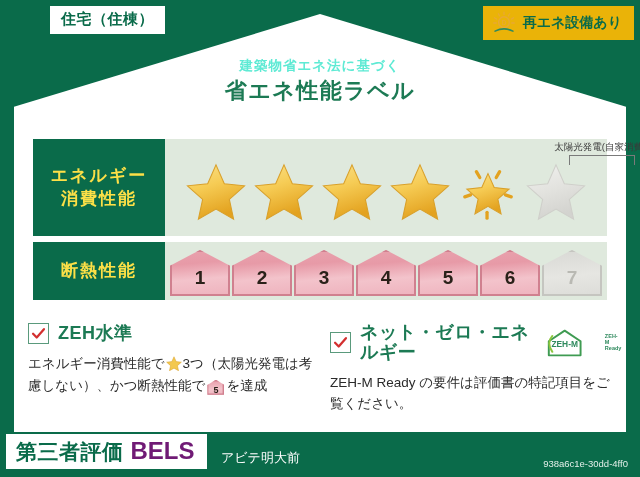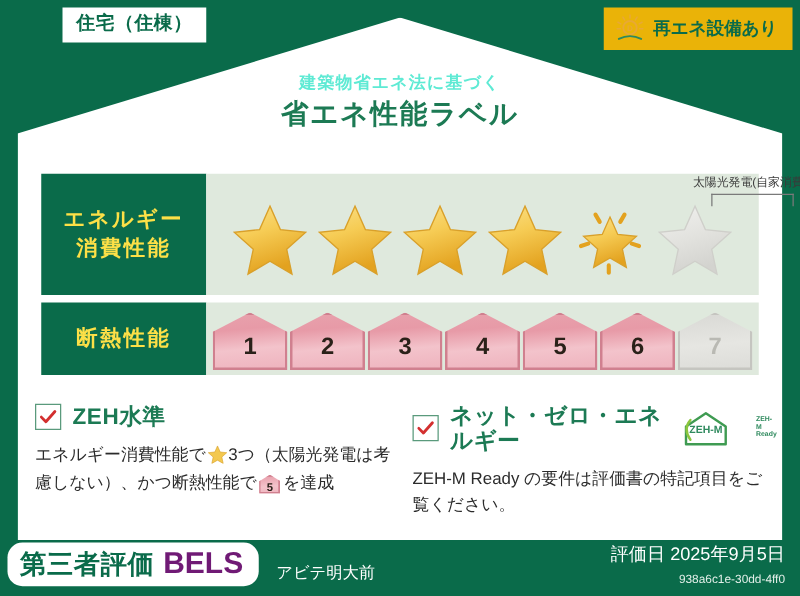--- a/index.html
+++ b/index.html
@@ -106,21 +106,21 @@
     display:inline-block;vertical-align:-3px;width:17px;height:15px;margin:0 2px;
     clip-path:polygon(50% 0%, 100% 34%, 100% 100%, 0% 100%, 0% 34%);
     background:linear-gradient(175deg,#e79aa7 0%,#f3c3cb 60%,#eeb2bd 100%);
     box-shadow:inset 0 0 0 1.4px #d0808f;
     font-size:9px;font-weight:bold;color:#2a2119;text-align:center;line-height:20px;
   }
 
   
   .foot-bels{
     position:absolute;left:6px;bottom:8px;background:#ffffff;
-    padding:5px 12px 6px 10px;display:flex;align-items:baseline;gap:7px;border-radius:12px;
+    padding:5px 12px 6px 10px;display:flex;align-items:baseline;gap:7px;
   }
   .foot-bels .jp{font-size:21px;font-weight:bold;color:#0a6b4a;letter-spacing:.5px;line-height:1;}
   .foot-bels .en{font-size:24px;font-weight:bold;color:#701a75;letter-spacing:0px;line-height:1;font-family:"Liberation Sans",sans-serif;}
   .foot-name{
     position:absolute;left:221px;bottom:13px;font-size:13px;color:#ffffff;line-height:1;
   }
   .foot-date{position:absolute;right:12px;bottom:26px;font-size:14.5px;color:#ffffff;line-height:1;}
   .foot-id{position:absolute;right:12px;bottom:9px;font-size:9.5px;color:#e3efe9;line-height:1;}
 </style>
 </head>
@@ -299,16 +299,15 @@
       </span>
     </div>
     <div class="crit-body">ZEH-M Ready の要件は評価書の特記項目をご覧ください。</div>
   </div>
 
   <div class="foot-bels">
     <span class="jp">第三者評価</span>
     <span class="en">BELS</span>
   </div>
   <div class="foot-name">アビテ明大前</div>
-  <div class="foot-date">評価日 2025年9月5日</div>
   <div class="foot-id">938a6c1e-30dd-4ff0</div>
 
 </div>
 
 </body></html>

